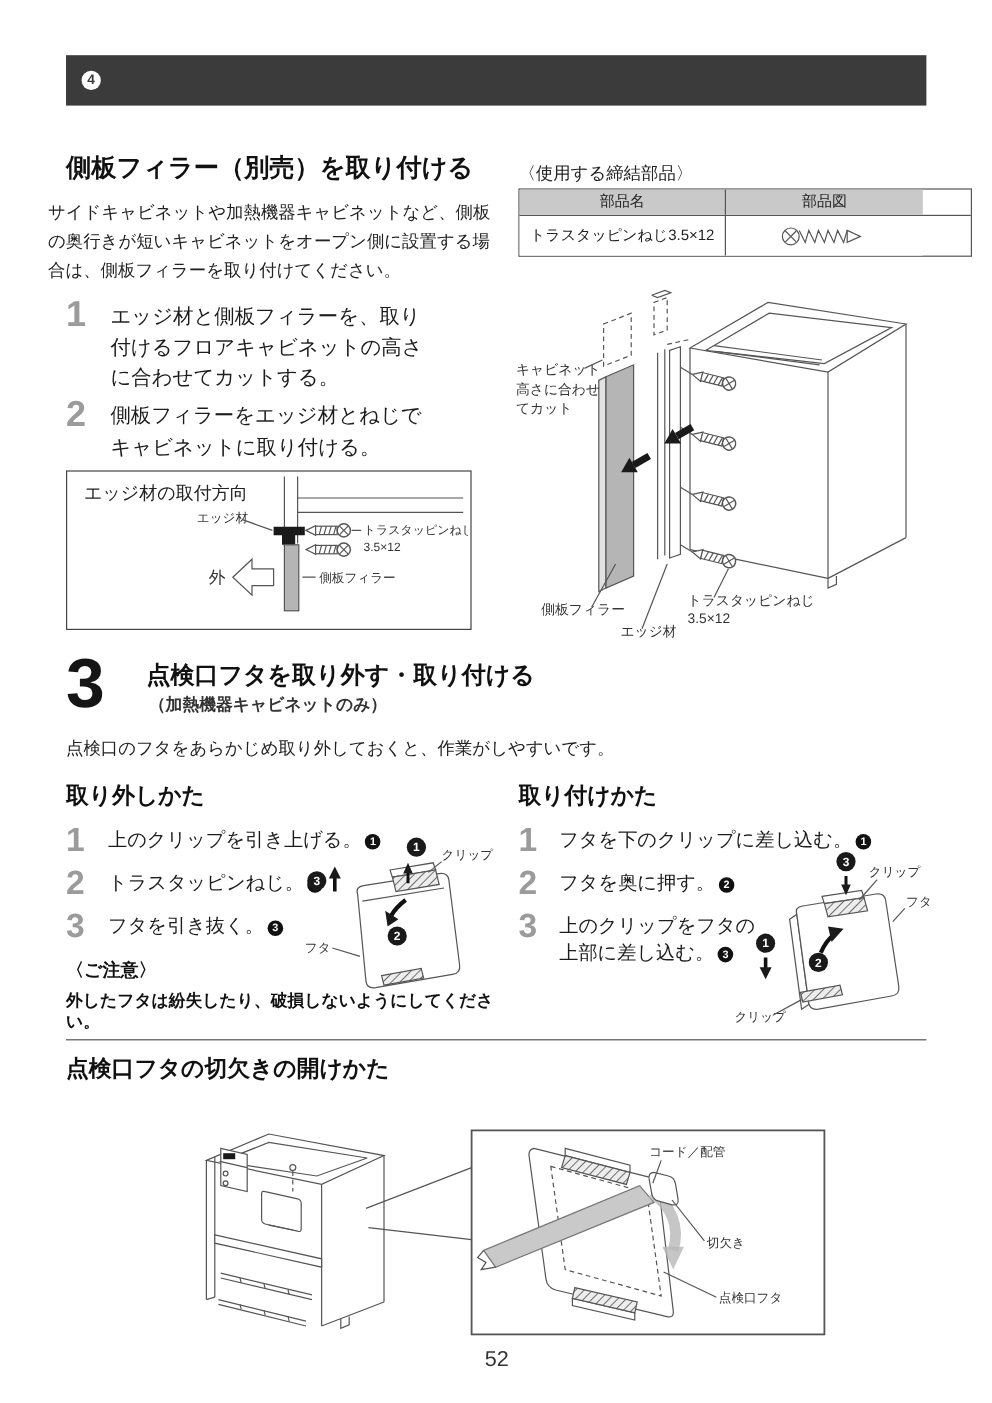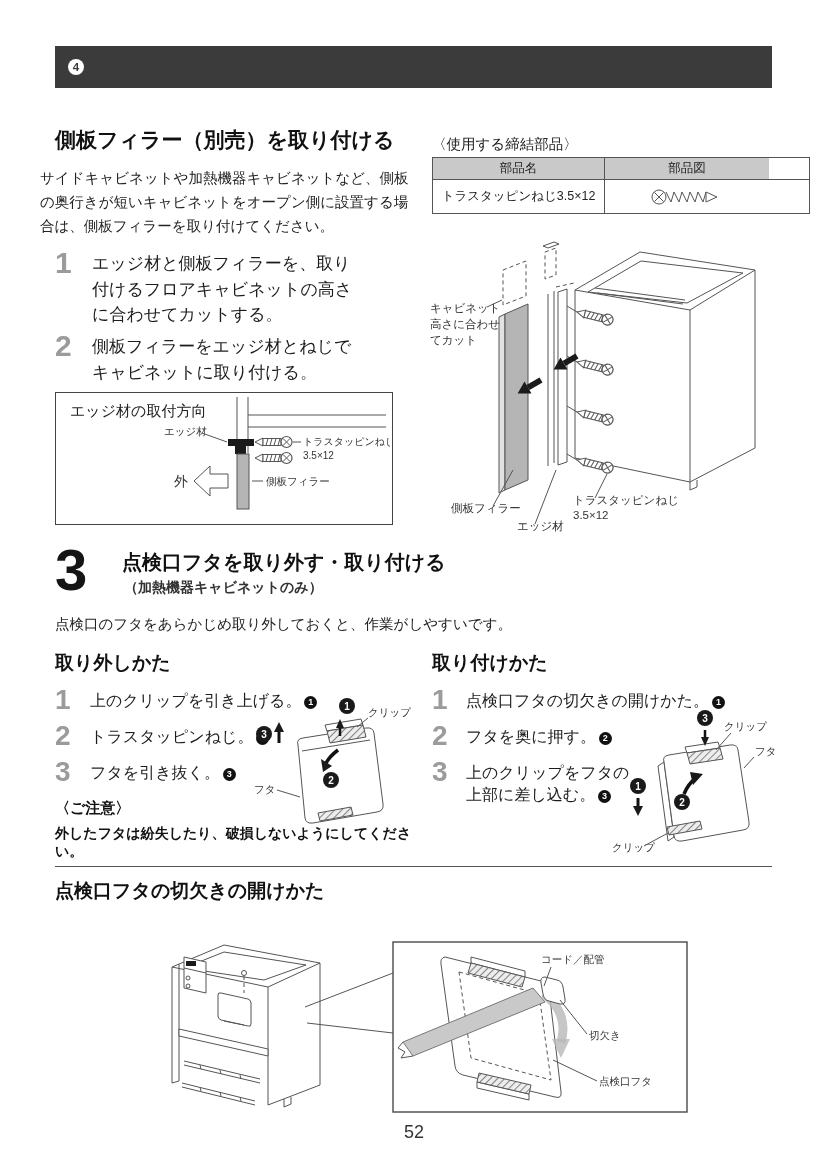--- a/index.html
+++ b/index.html
@@ -230,21 +230,21 @@
     <line x1="116" y1="24" x2="105" y2="33" class="ln"></line>
     <text x="2" y="99">フタ</text>
     <line x1="25" y1="96" x2="48" y2="103" class="ln"></line>
   </svg>
 
   <div class="abs note-title" style="left:55px;top:799px;">〈ご注意〉</div>
   <div class="abs note-body" style="left:55px;top:825px;width:382px;">外したフタは紛失したり、破損しないようにしてください。</div>
 
   <div class="abs h2" style="left:432px;top:650px;">取り付けかた</div>
   <div class="abs stepnum sm" style="left:432px;top:686px;">1</div>
-  <div class="abs steptext sm" style="left:466px;top:690px;width:290px;"><span>点検口フタの切欠きの開けかた。</span><span class="mark">1</span></div>
+  <div class="abs steptext sm" style="left:466px;top:690px;width:290px;"><span>フタを下のクリップに差し込む。</span><span class="mark">1</span></div>
   <div class="abs stepnum sm" style="left:432px;top:722px;">2</div>
   <div class="abs steptext sm" style="left:466px;top:726px;width:290px;"><span>フタを奥に押す。</span><span class="mark">2</span></div>
   <div class="abs stepnum sm" style="left:432px;top:758px;">3</div>
   <div class="abs steptext sm" style="left:466px;top:762px;width:175px;"><span>上のクリップをフタの上部に差し込む。</span><span class="mark">3</span></div>
 
   <svg class="abs ill" style="left:598px;top:700px;" width="180" height="160" viewBox="0 0 180 160">
     <polygon points="60,66 66,62 76,137 70,141" class="fw"></polygon>
     <path d="M66,62 Q64,56 71,55 L132,45 Q139,44 140,50 L151,122 Q152,129 145,130 L84,141 Q77,142 76,136 Z" class="fw"></path>
     <polygon points="87,47 120,42 122,48 89,53" class="fw"></polygon>
     <polygon points="89,53 122,48 125,59 92,64" class="fh"></polygon>

